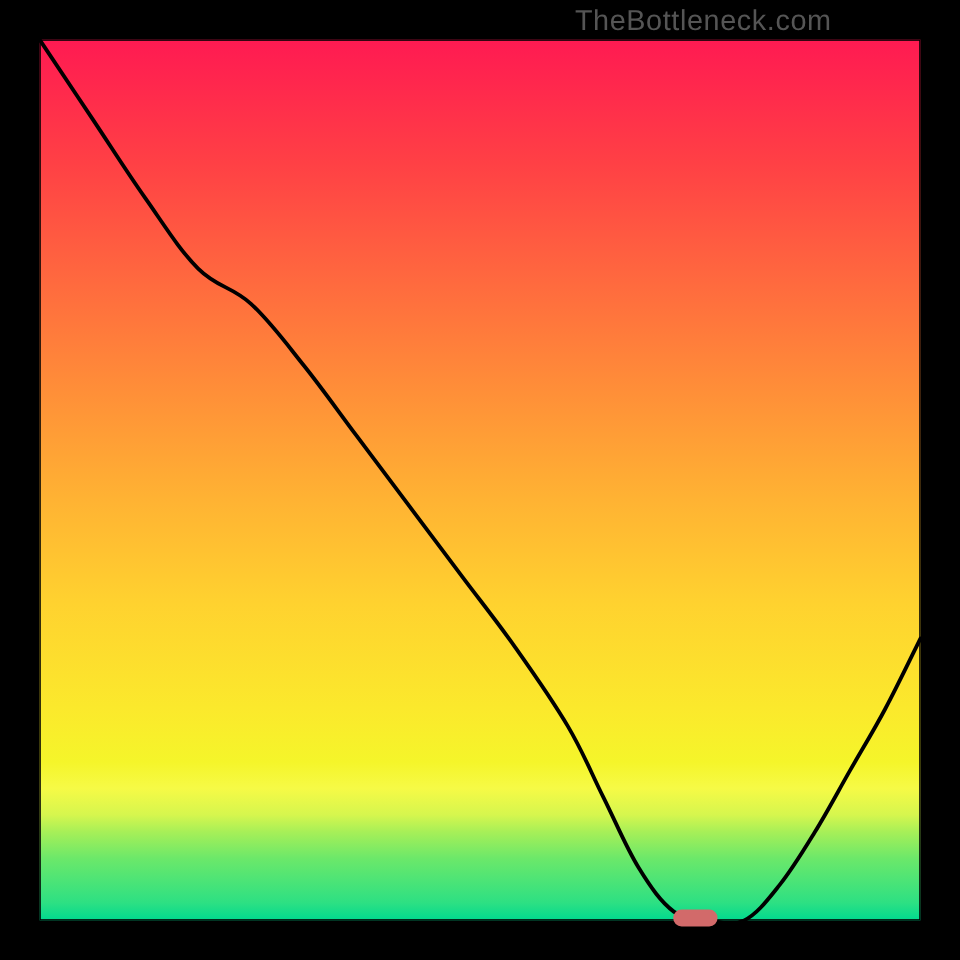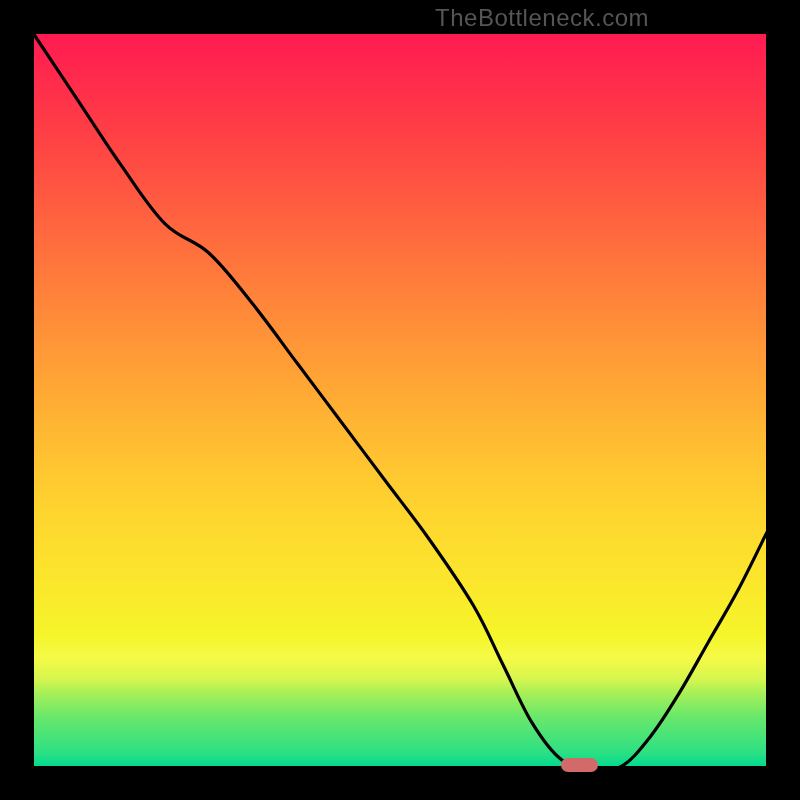--- a/index.html
+++ b/index.html
@@ -8,20 +8,21 @@
     width: 800px;
     height: 800px;
     background: #000;
     font-family: Arial, Helvetica, sans-serif;
     overflow: hidden;
   }
   .wrap {
     position: relative;
     width: 659px;
     height: 800px;
+    padding-left: 44px;
   }
   .watermark {
     position: absolute;
     top: 4px;
     right: 10px;
     color: #555;
     font-size: 24px;
     font-weight: 500;
     letter-spacing: 0.5px;
     user-select: none;

